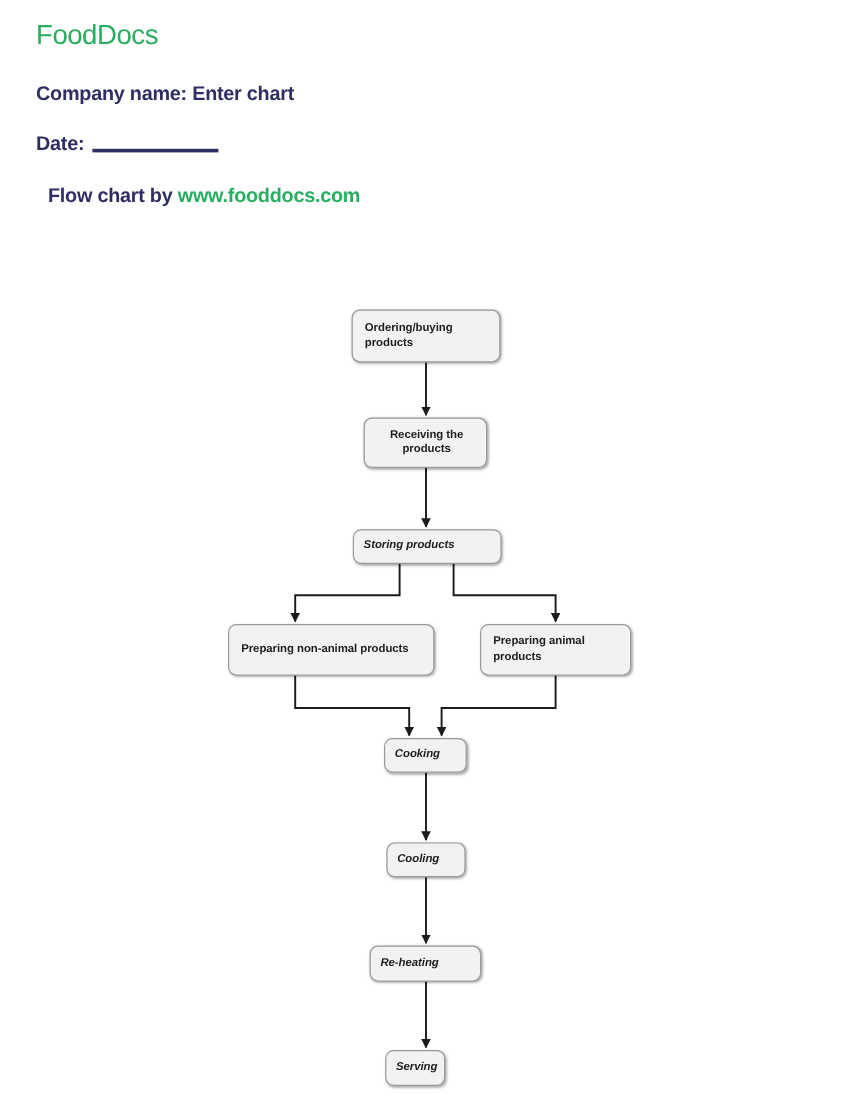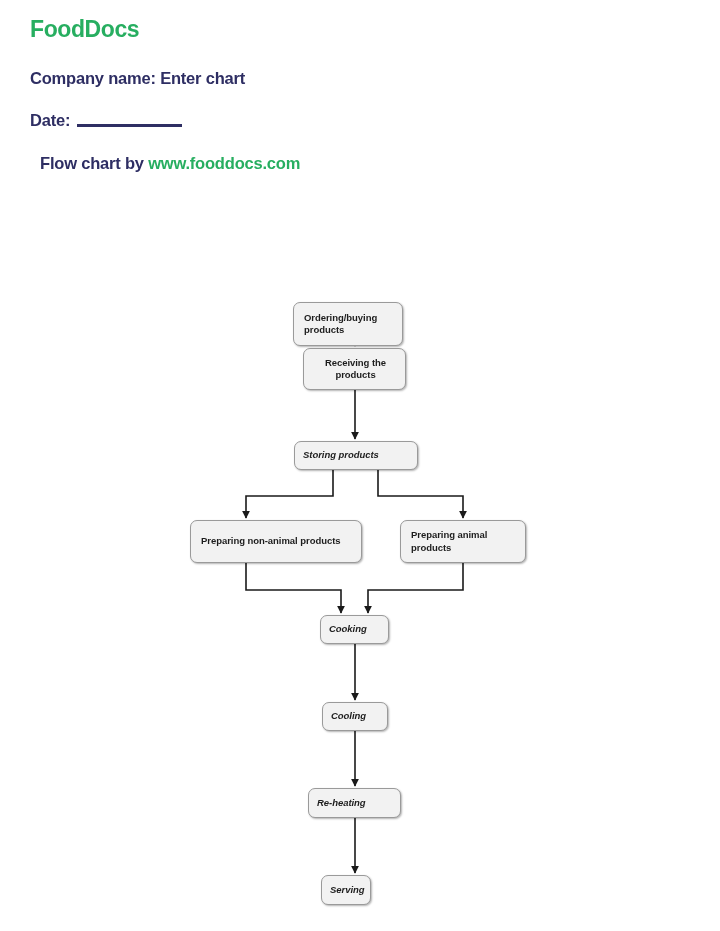--- a/index.html
+++ b/index.html
@@ -18,21 +18,21 @@
   
   .header {
     position: absolute;
     left: 30px;
     top: 18px;
     width: 620px;
   }
   .logo {
     font-family: "Liberation Sans", sans-serif;
     font-size: 23px;
-    font-weight: bold;
+    font-weight: normal;
     color: #27ae60;
     letter-spacing: -0.4px;
     line-height: 1;
     margin: 0 0 28px 0;
     display: inline-block;
   }
   .headline {
     font-size: 16.5px;
     font-weight: bold;
     color: #2e2e63;
@@ -108,21 +108,21 @@
     text-align: left;
     padding: 0 8px;
     font-style: italic;
   }
   .node span {
     display: block;
     width: 100%;
   }
 
   
-  #node-ordering   { left: 293px; top: 258px; width: 110px; height: 44px; margin-top: 44px; }
+  #node-ordering   { left: 293px; top: 258px; width: 124px; height: 44px; }
   #node-receiving  { left: 303px; top: 348px; width: 103px; height: 42px; text-align: center; }
   #node-storing    { left: 294px; top: 441px; width: 124px; height: 29px; }
   #node-prep-non   { left: 170px; top: 520px; width: 172px; height: 43px; margin-left: 20px; }
   #node-prep-animal{ left: 400px; top: 520px; width: 126px; height: 43px; }
   #node-cooking    { left: 320px; top: 615px; width: 69px; height: 29px; }
   #node-cooling    { left: 322px; top: 702px; width: 66px; height: 29px; }
   #node-reheating  { left: 308px; top: 788px; width: 93px; height: 30px; }
   #node-serving    { left: 321px; top: 875px; width: 50px; height: 30px; }
 </style>
 </head>

